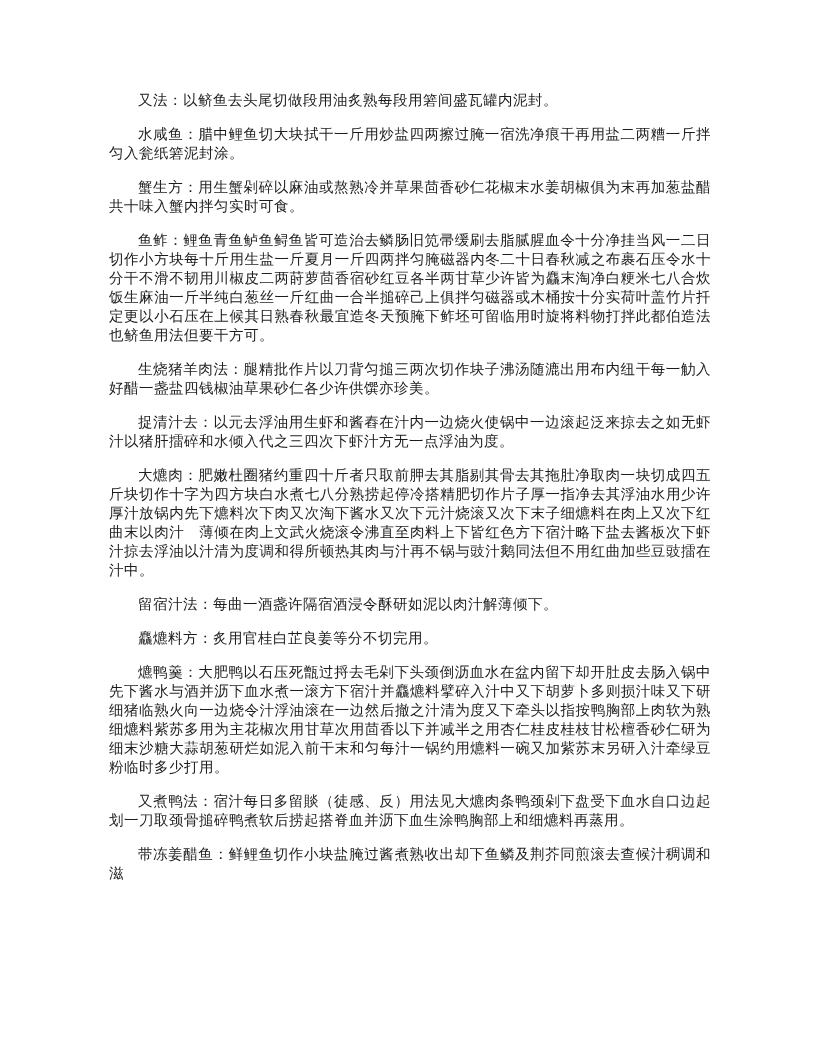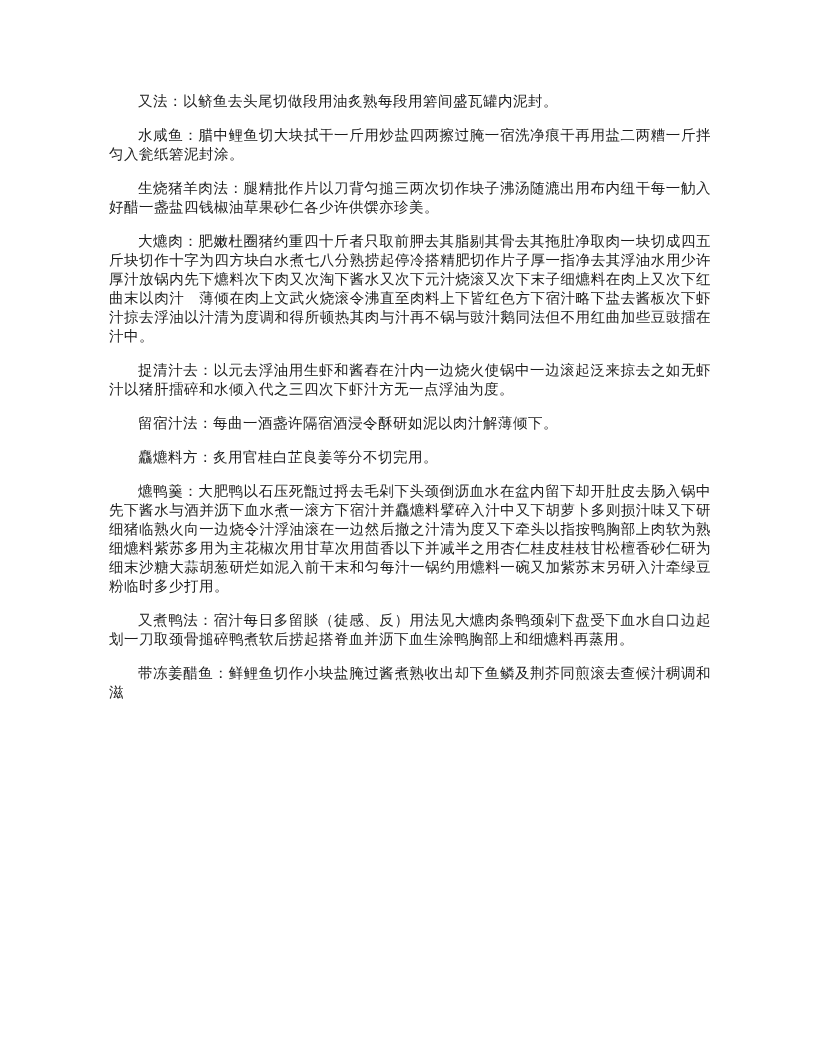--- a/index.html
+++ b/index.html
@@ -6,21 +6,21 @@
     margin: 0;
     padding: 0;
     background: #ffffff;
   }
   .page {
     position: relative;
     width: 724px;
     height: 1056px;
     background: #ffffff;
     overflow: hidden;
-    font-family: Liberation Sans, sans-serif;
+    font-family: Liberation Mono, monospace;
   }
   .text-block {
     position: absolute;
     left: 109px;
     top: 92px;
     width: 602px;
     color: #1c1c1c;
   }
   .para {
     font-size: 14.5px;
@@ -35,22 +35,24 @@
     margin-bottom: 0;
   }
 </style>
 </head>
 <body>
 
 <div class="page">
   <div class="text-block">
     <p class="para">又法：以鲚鱼去头尾切做段用油炙熟每段用箬间盛瓦罐内泥封。</p>
     <p class="para">水咸鱼：腊中鲤鱼切大块拭干一斤用炒盐四两擦过腌一宿洗净痕干再用盐二两糟一斤拌匀入瓮纸箬泥封涂。</p>
+    <p class="para">蟹生方：用生蟹剁碎以麻油或熬熟冷并草果茴香砂仁花椒末水姜胡椒俱为末再加葱盐醋共十味入蟹内拌匀实时可食。</p>
+    <p class="para">鱼鲊：鲤鱼青鱼鲈鱼鲟鱼皆可造治去鳞肠旧笕帚缓刷去脂腻腥血令十分净挂当风一二日切作小方块每十斤用生盐一斤夏月一斤四两拌匀腌磁器内冬二十日春秋减之布裹石压令水十分干不滑不韧用川椒皮二两莳萝茴香宿砂红豆各半两甘草少许皆为麤末淘净白粳米七八合炊饭生麻油一斤半纯白葱丝一斤红曲一合半搥碎己上俱拌匀磁器或木桶按十分实荷叶盖竹片扦定更以小石压在上候其日熟春秋最宜造冬天预腌下鲊坯可留临用时旋将料物打拌此都伯造法也鲚鱼用法但要干方可。</p>
     <p class="para">生烧猪羊肉法：腿精批作片以刀背匀搥三两次切作块子沸汤随漉出用布内纽干每一觔入好醋一盏盐四钱椒油草果砂仁各少许供馔亦珍美。</p>
+    <p class="para">捉清汁去：以元去浮油用生虾和酱舂在汁内一边烧火使锅中一边滚起泛来掠去之如无虾汁以猪肝擂碎和水倾入代之三四次下虾汁方无一点浮油为度。</p>
     <p class="para">大爊肉：肥嫩杜圈猪约重四十斤者只取前胛去其脂剔其骨去其拖肚净取肉一块切成四五斤块切作十字为四方块白水煮七八分熟捞起停冷搭精肥切作片子厚一指净去其浮油水用少许厚汁放锅内先下爊料次下肉又次淘下酱水又次下元汁烧滚又次下末子细爊料在肉上又次下红曲末以肉汁　薄倾在肉上文武火烧滚令沸直至肉料上下皆红色方下宿汁略下盐去酱板次下虾汁掠去浮油以汁清为度调和得所顿热其肉与汁再不锅与豉汁鹅同法但不用红曲加些豆豉擂在汁中。</p>
-    <p class="para">捉清汁去：以元去浮油用生虾和酱舂在汁内一边烧火使锅中一边滚起泛来掠去之如无虾汁以猪肝擂碎和水倾入代之三四次下虾汁方无一点浮油为度。</p>
     <p class="para">留宿汁法：每曲一酒盏许隔宿酒浸令酥研如泥以肉汁解薄倾下。</p>
     <p class="para">麤爊料方：炙用官桂白芷良姜等分不切完用。</p>
     <p class="para">爊鸭羹：大肥鸭以石压死甑过捋去毛剁下头颈倒沥血水在盆内留下却开肚皮去肠入锅中先下酱水与酒并沥下血水煮一滚方下宿汁并麤爊料擘碎入汁中又下胡萝卜多则损汁味又下研细猪临熟火向一边烧令汁浮油滚在一边然后撤之汁清为度又下牵头以指按鸭胸部上肉软为熟细爊料紫苏多用为主花椒次用甘草次用茴香以下并减半之用杏仁桂皮桂枝甘松檀香砂仁研为细末沙糖大蒜胡葱研烂如泥入前干末和匀每汁一锅约用爊料一碗又加紫苏末另研入汁牵绿豆粉临时多少打用。</p>
     <p class="para">又煮鸭法：宿汁每日多留賧（徒感、反）用法见大爊肉条鸭颈剁下盘受下血水自口边起划一刀取颈骨搥碎鸭煮软后捞起搭脊血并沥下血生涂鸭胸部上和细爊料再蒸用。</p>
     <p class="para">带冻姜醋鱼：鲜鲤鱼切作小块盐腌过酱煮熟收出却下鱼鳞及荆芥同煎滚去查候汁稠调和滋</p>
   </div>
 </div>
 
 </body></html>

